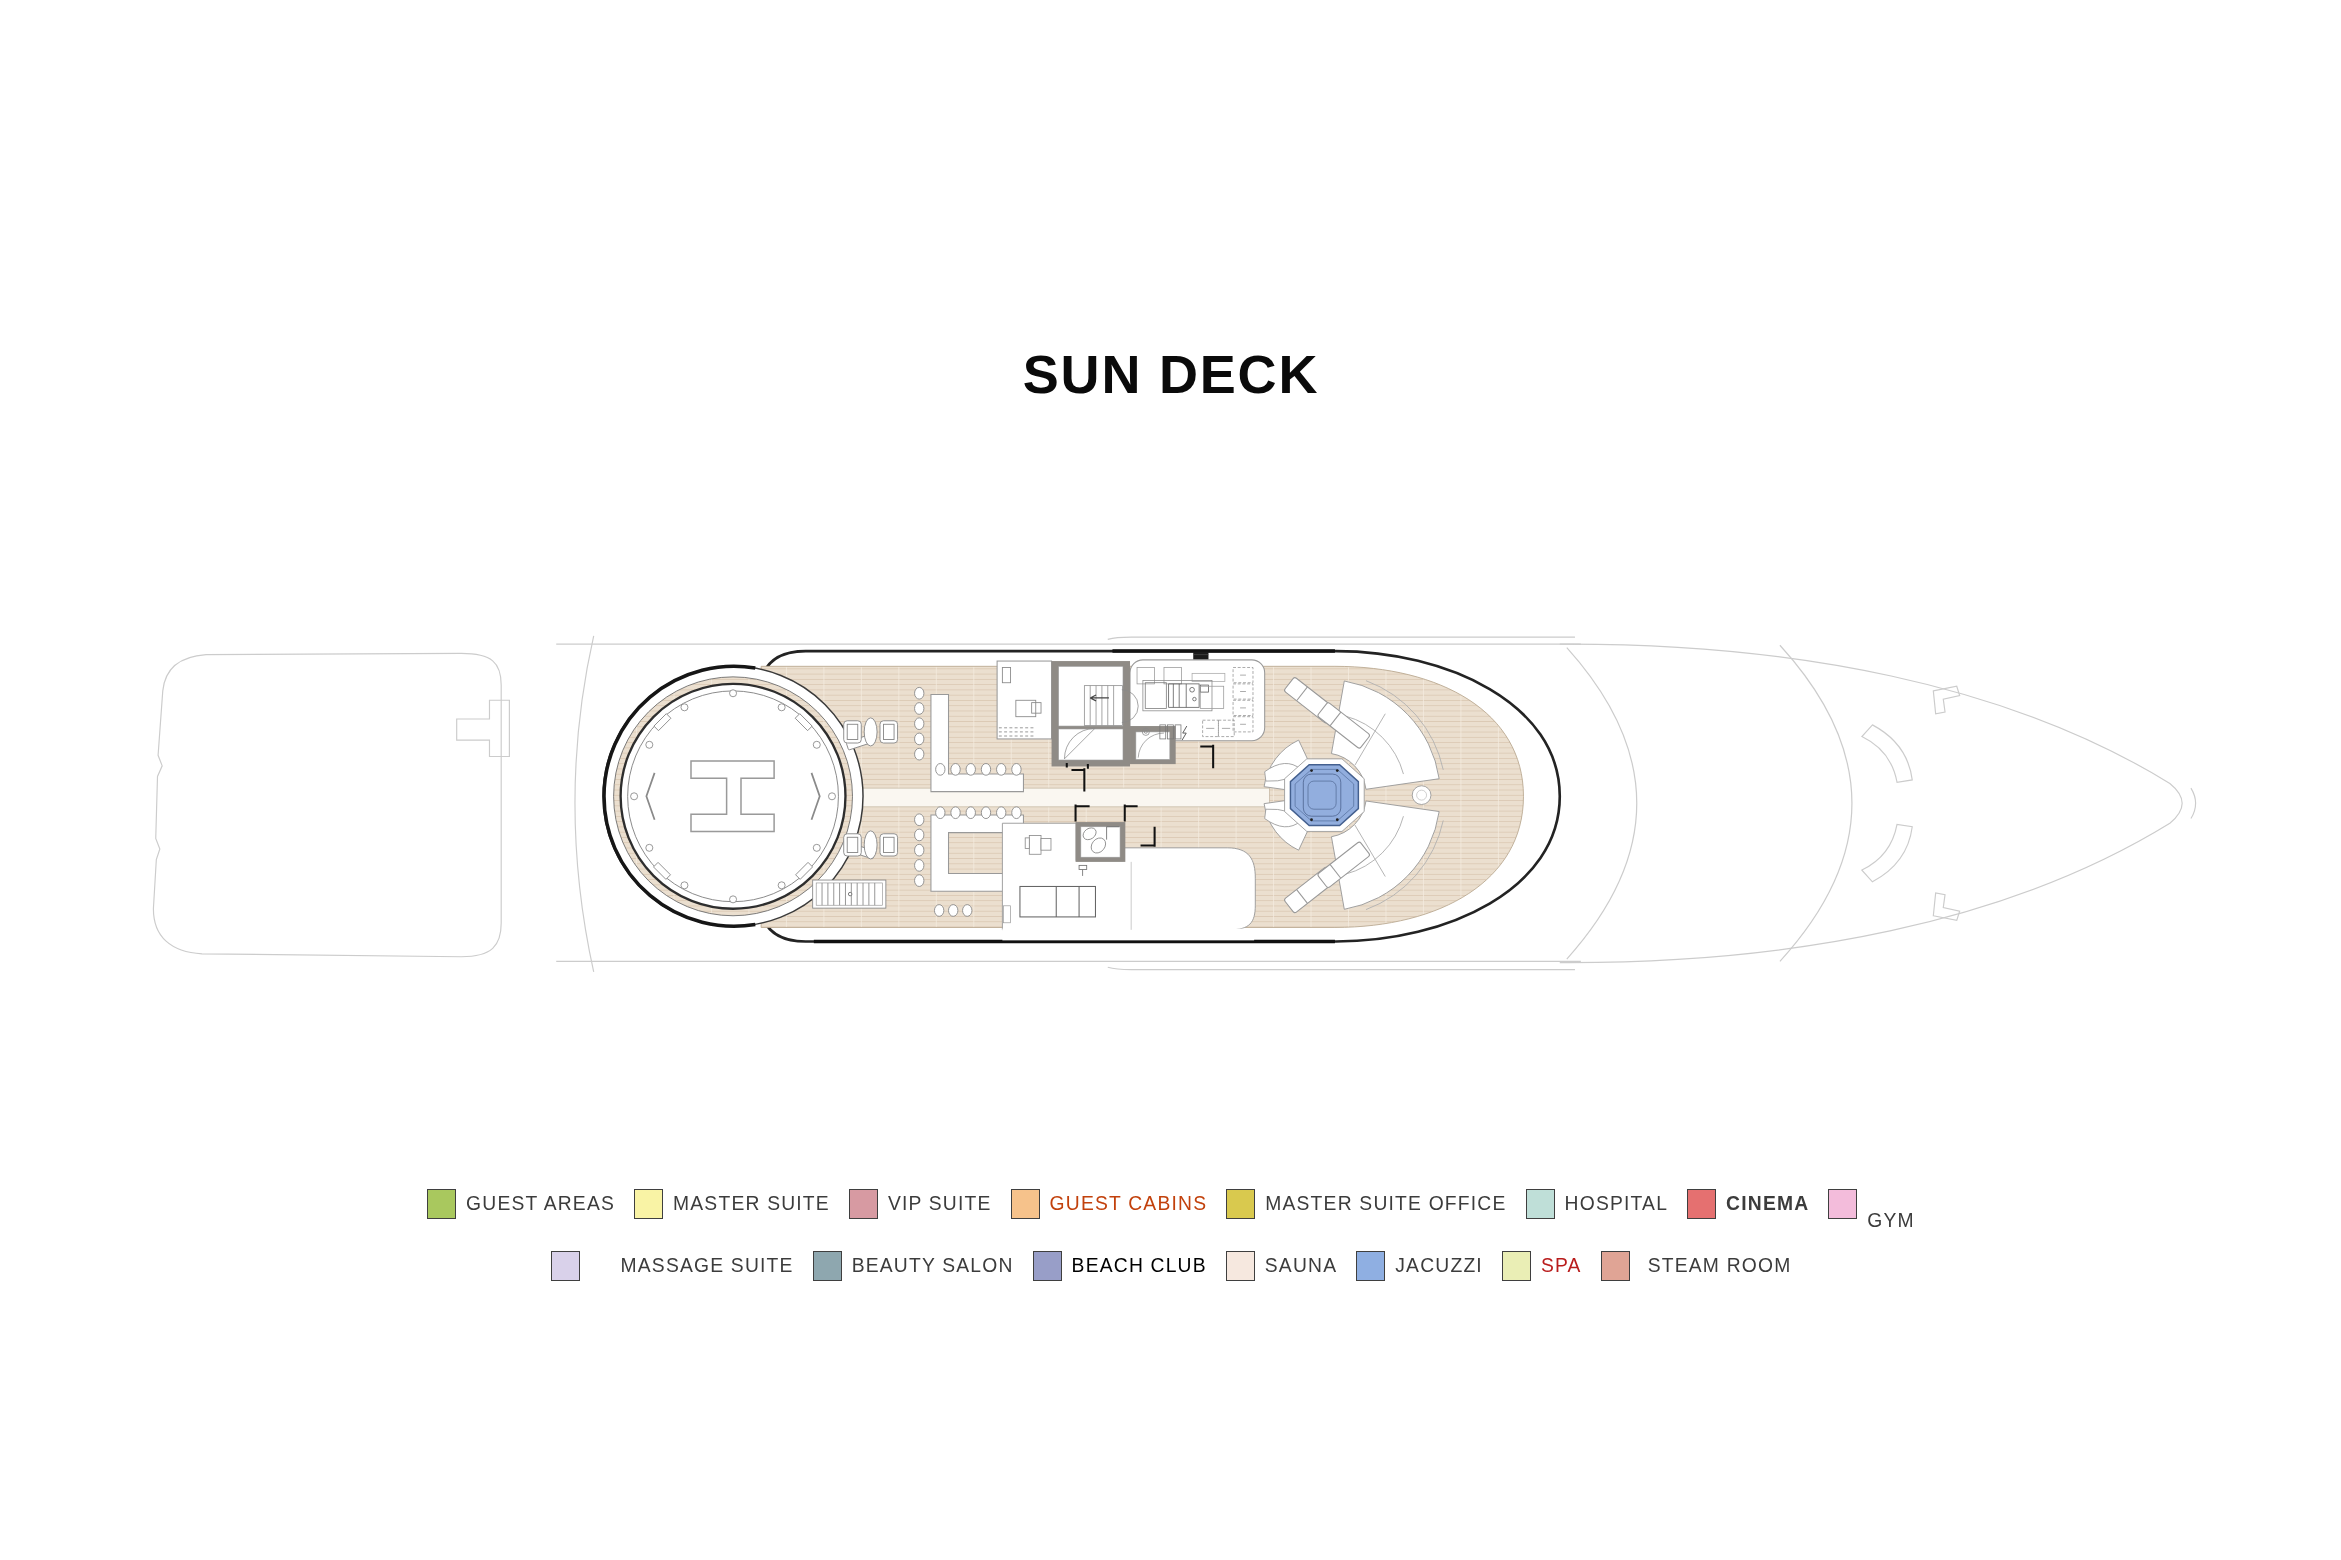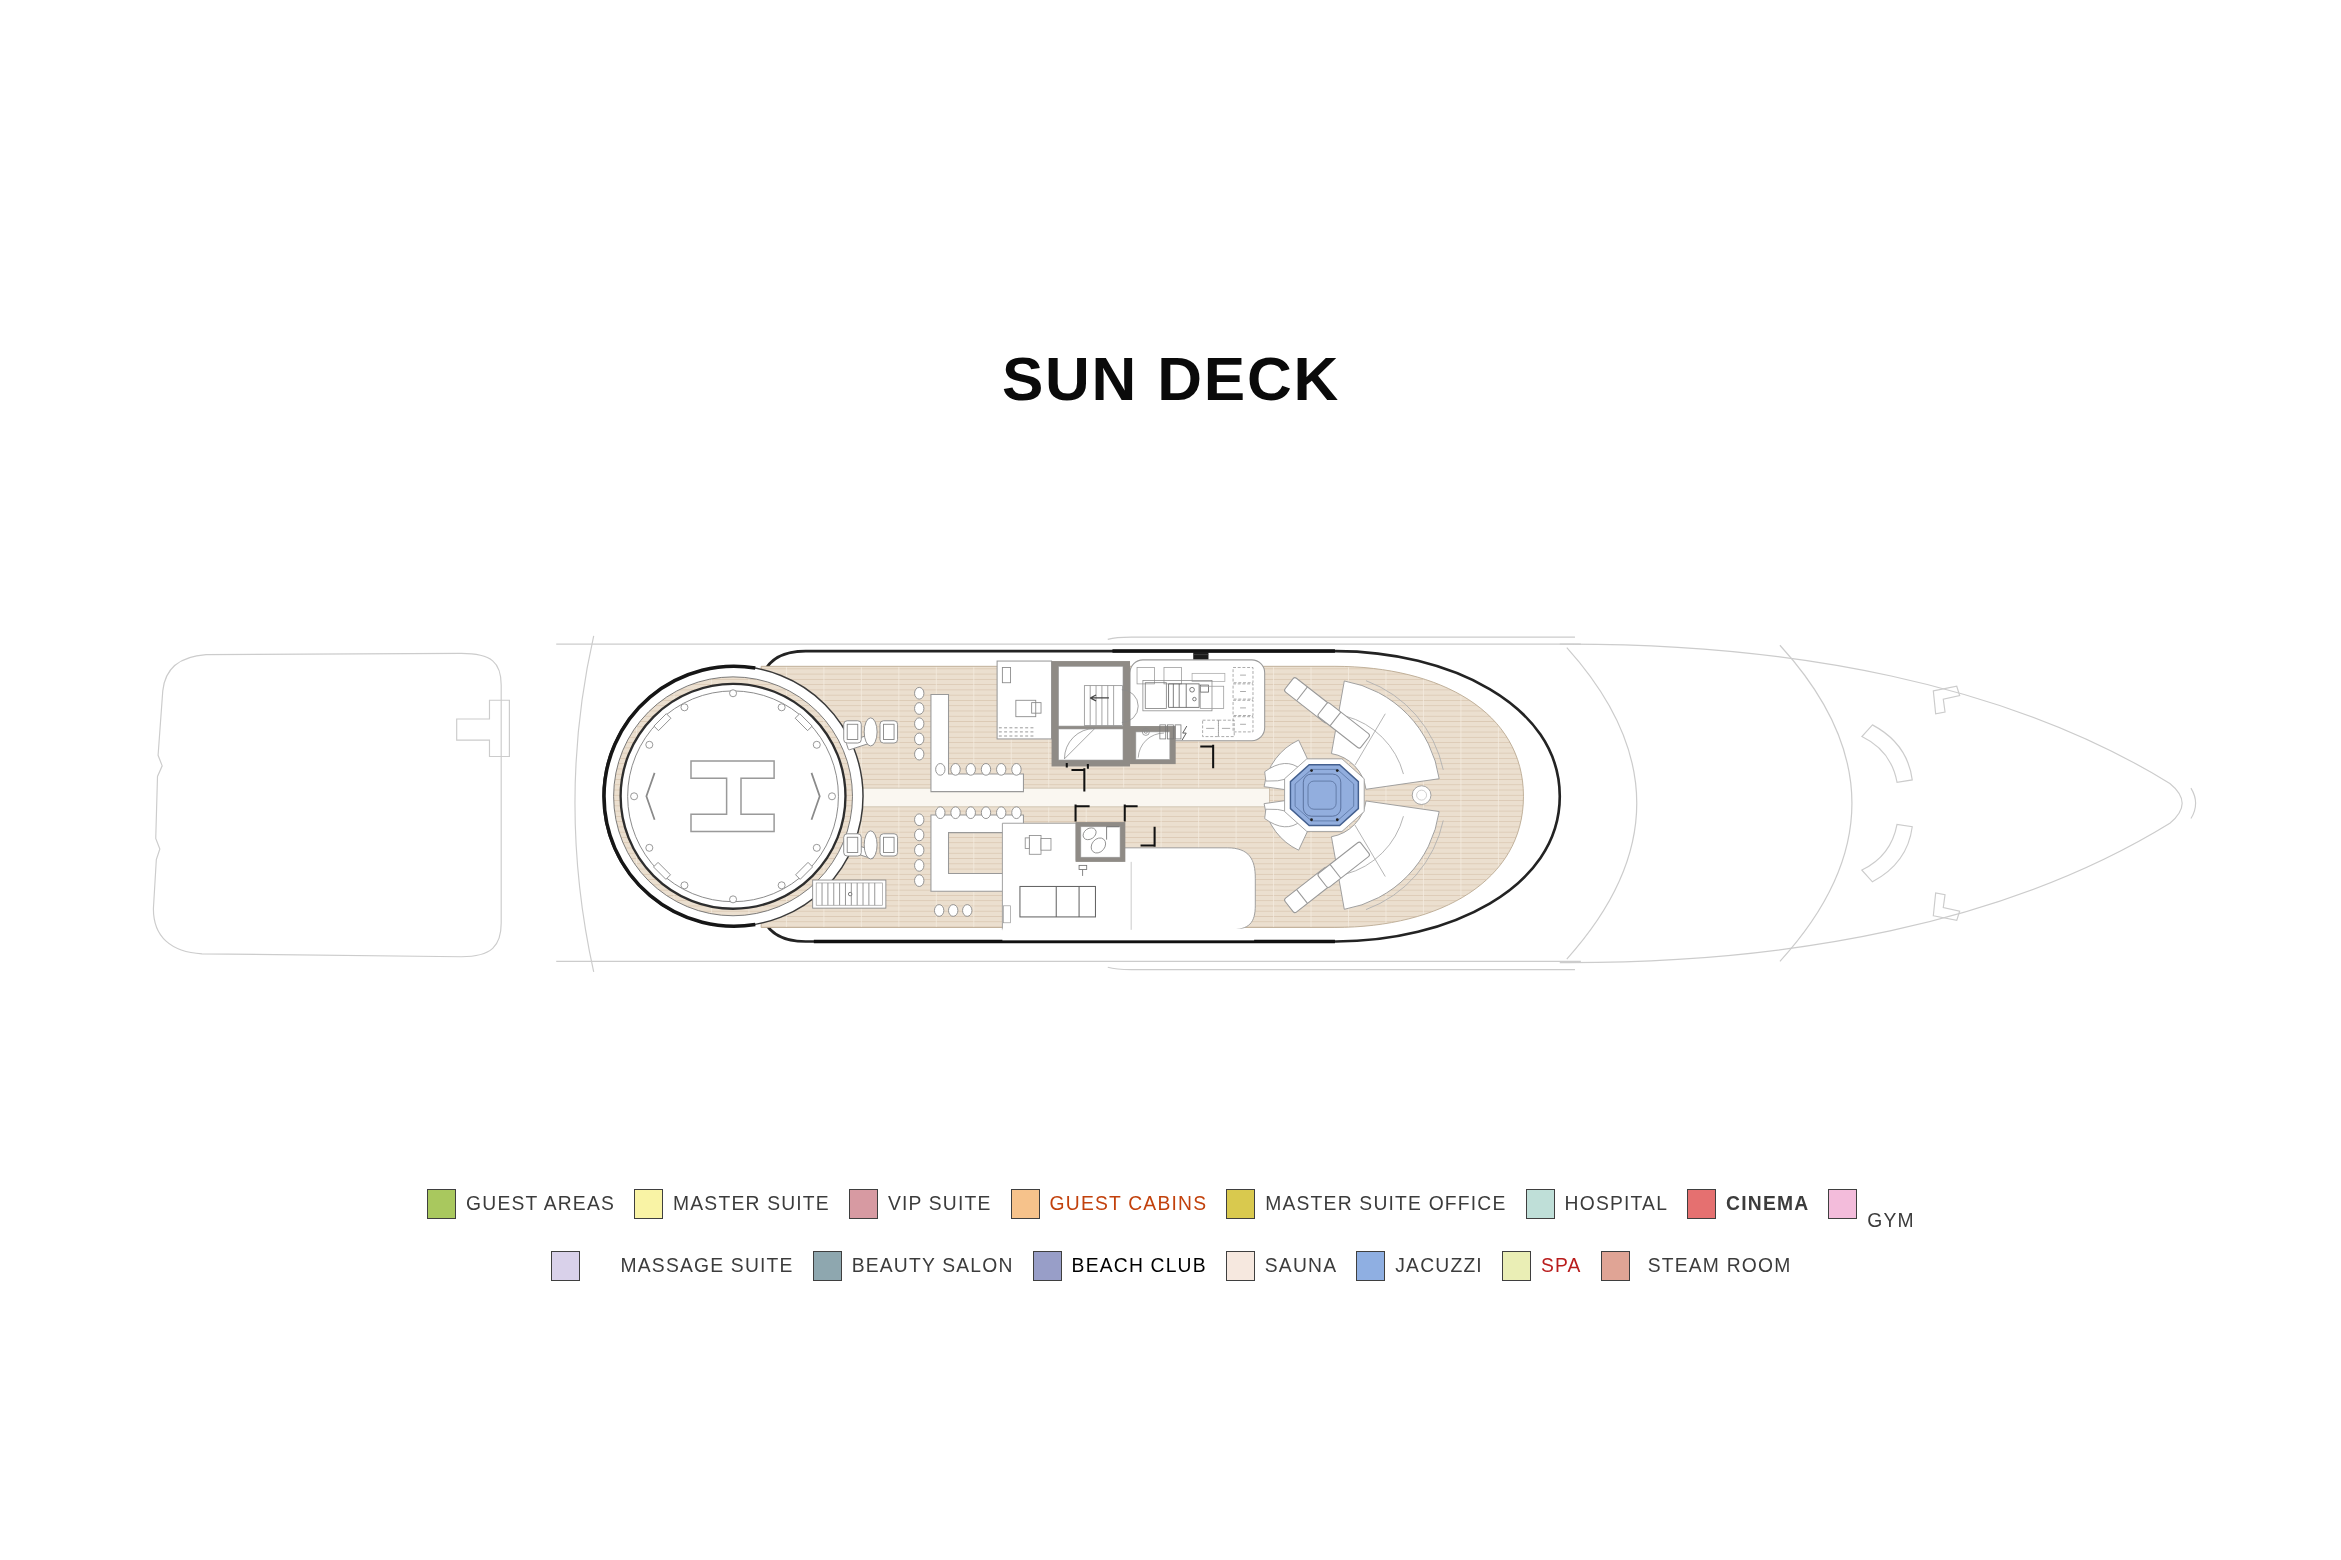--- a/index.html
+++ b/index.html
@@ -1,18 +1,18 @@
 <!DOCTYPE html>
 <html style="font-size:9.4px"><head>
 <meta charset="utf-8">
 <style>
   html,body{margin:0;padding:0;background:#ffffff;}
   body{width:2342px;height:1561px;position:relative;font-family:"Liberation Sans",sans-serif;overflow:hidden;}
   .page-title{position:absolute;left:0;top:343px;width:100%;text-align:center;
-    font-size:62px;font-weight:800;letter-spacing:1.8px;color:#0a0a0a;}
+    font-size:54px;font-weight:800;letter-spacing:1.8px;color:#0a0a0a;}
   .plan-svg{position:absolute;left:0;top:0;}
   .legend{position:absolute;left:0;width:100%;display:flex;justify-content:center;gap:19px;align-items:center;}
   .legend.row1{top:1176px;}
   .legend.row2{top:1251px;}
   .legend-item{display:flex;align-items:center;gap:10px;}
   .legend-swatch{width:29px;height:30px;border:1.8px solid #3f3f3f;box-sizing:border-box;display:inline-block;}
   .legend-label{font-size:19.3px;letter-spacing:1.2px;color:#3c3c3c;white-space:nowrap;}
 </style>
 </head>
 <body>

